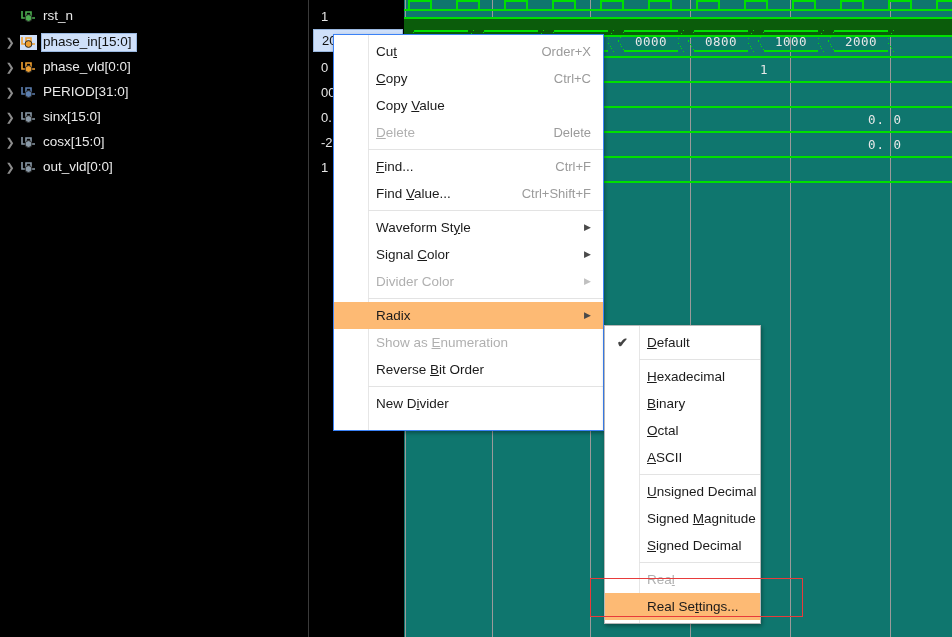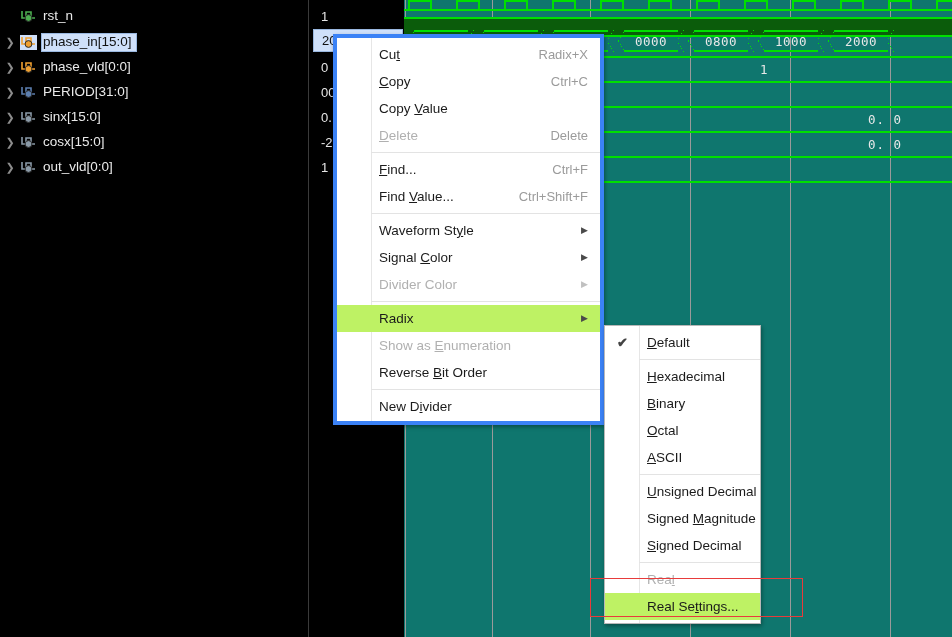--- a/index.html
+++ b/index.html
@@ -197,23 +197,23 @@
     font-size: 12.5px;
     letter-spacing: 1px;
   }
 
   
   #context-menu {
     position: absolute;
     left: 333px; top: 34px;
     width: 271px;
     background: #ffffff;
-    border: 4px solid #3b82f6;
+    border: 1px solid #3b82f6;
     box-shadow: 1px 2px 4px rgba(0,0,0,0.35);
-    padding: 3px 0 1px 0;
+    padding: 3px 0 13px 0;
     box-sizing: border-box;
     z-index: 40;
   }
   #context-menu .gutter {
     position: absolute;
     left: 0; top: 0; bottom: 0;
     width: 34px;
     background: #ffffff;
     border-right: 1px solid #e6e6e6;
   }
@@ -223,21 +223,21 @@
     align-items: center;
     height: 27px;
     padding-left: 42px;
     padding-right: 12px;
     font-size: 13.5px;
     color: #1b1b1b;
     cursor: default;
     z-index: 2;
   }
   .mi.disabled { color: #b0b0b0; }
-  .mi.highlight { background: #bef264; }
+  .mi.highlight { background: #fdba74; }
   .mi .label { flex: 0 0 auto; }
   .mi .accel {
     margin-left: auto;
     color: #9b9b9b;
     font-size: 13px;
     padding-left: 26px;
   }
   .mi .submenu-arrow {
     margin-left: auto;
     color: #4a4a4a;
@@ -457,21 +457,21 @@
       <div class="flat-line" style="top: 181px;"></div>
       <div class="val-label" style="left: 356px; top: 62px;">1</div>
       <div class="val-label" style="left: 464px; top: 112px;">0. 0</div>
       <div class="val-label" style="left: 464px; top: 137px;">0. 0</div>
     </div>
 
   <div id="context-menu">
     <div class="gutter"></div>
   <div class="mi">
         <span class="label">Cu<u>t</u></span>
-        <span class="accel">Radix+X</span>
+        <span class="accel">Order+X</span>
       </div>
       <div class="mi">
         <span class="label"><u>C</u>opy</span>
         <span class="accel">Ctrl+C</span>
       </div>
       <div class="mi">
         <span class="label">Copy <u>V</u>alue</span>
       </div>
       <div class="mi disabled">
         <span class="label"><u>D</u>elete</span>

